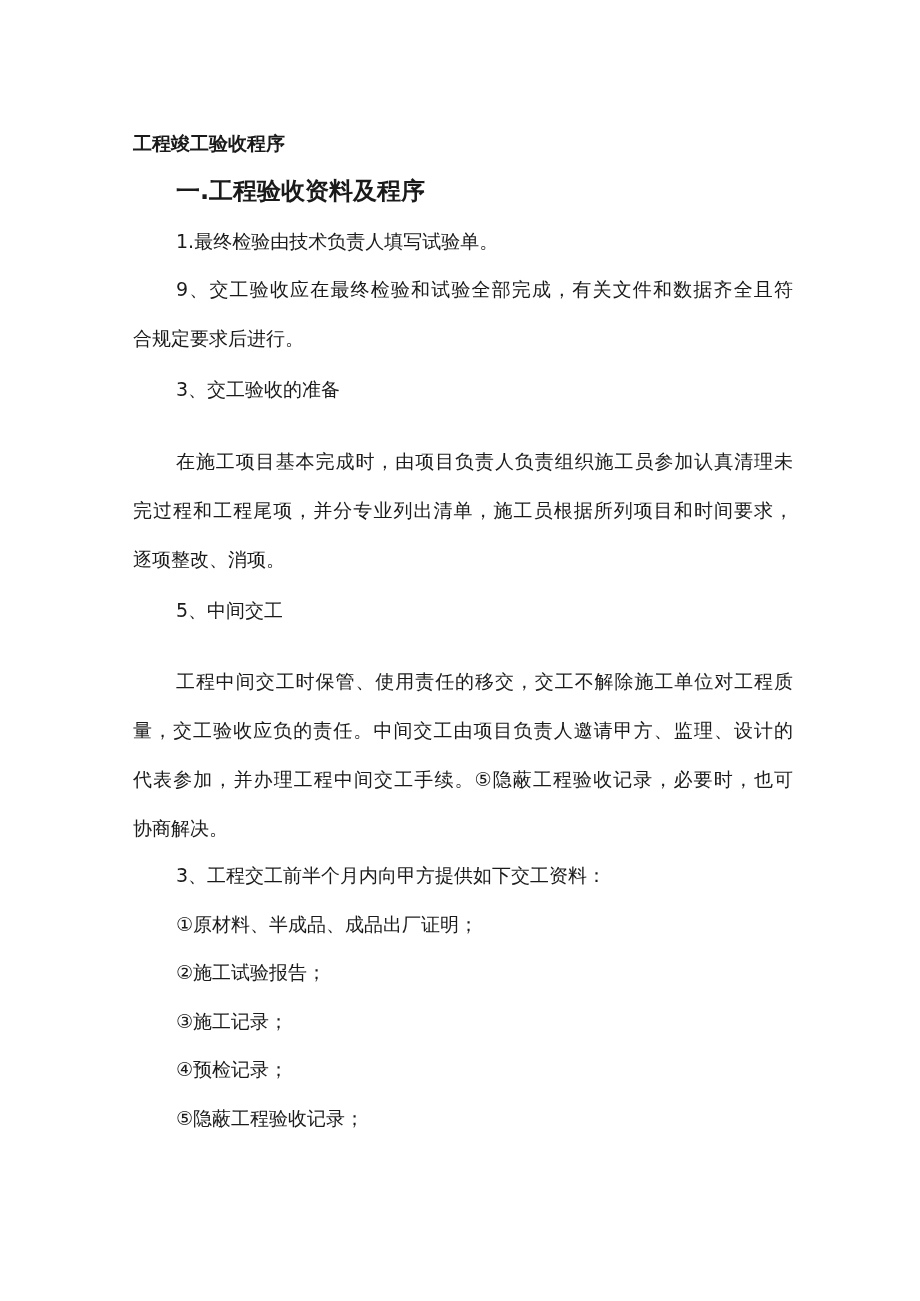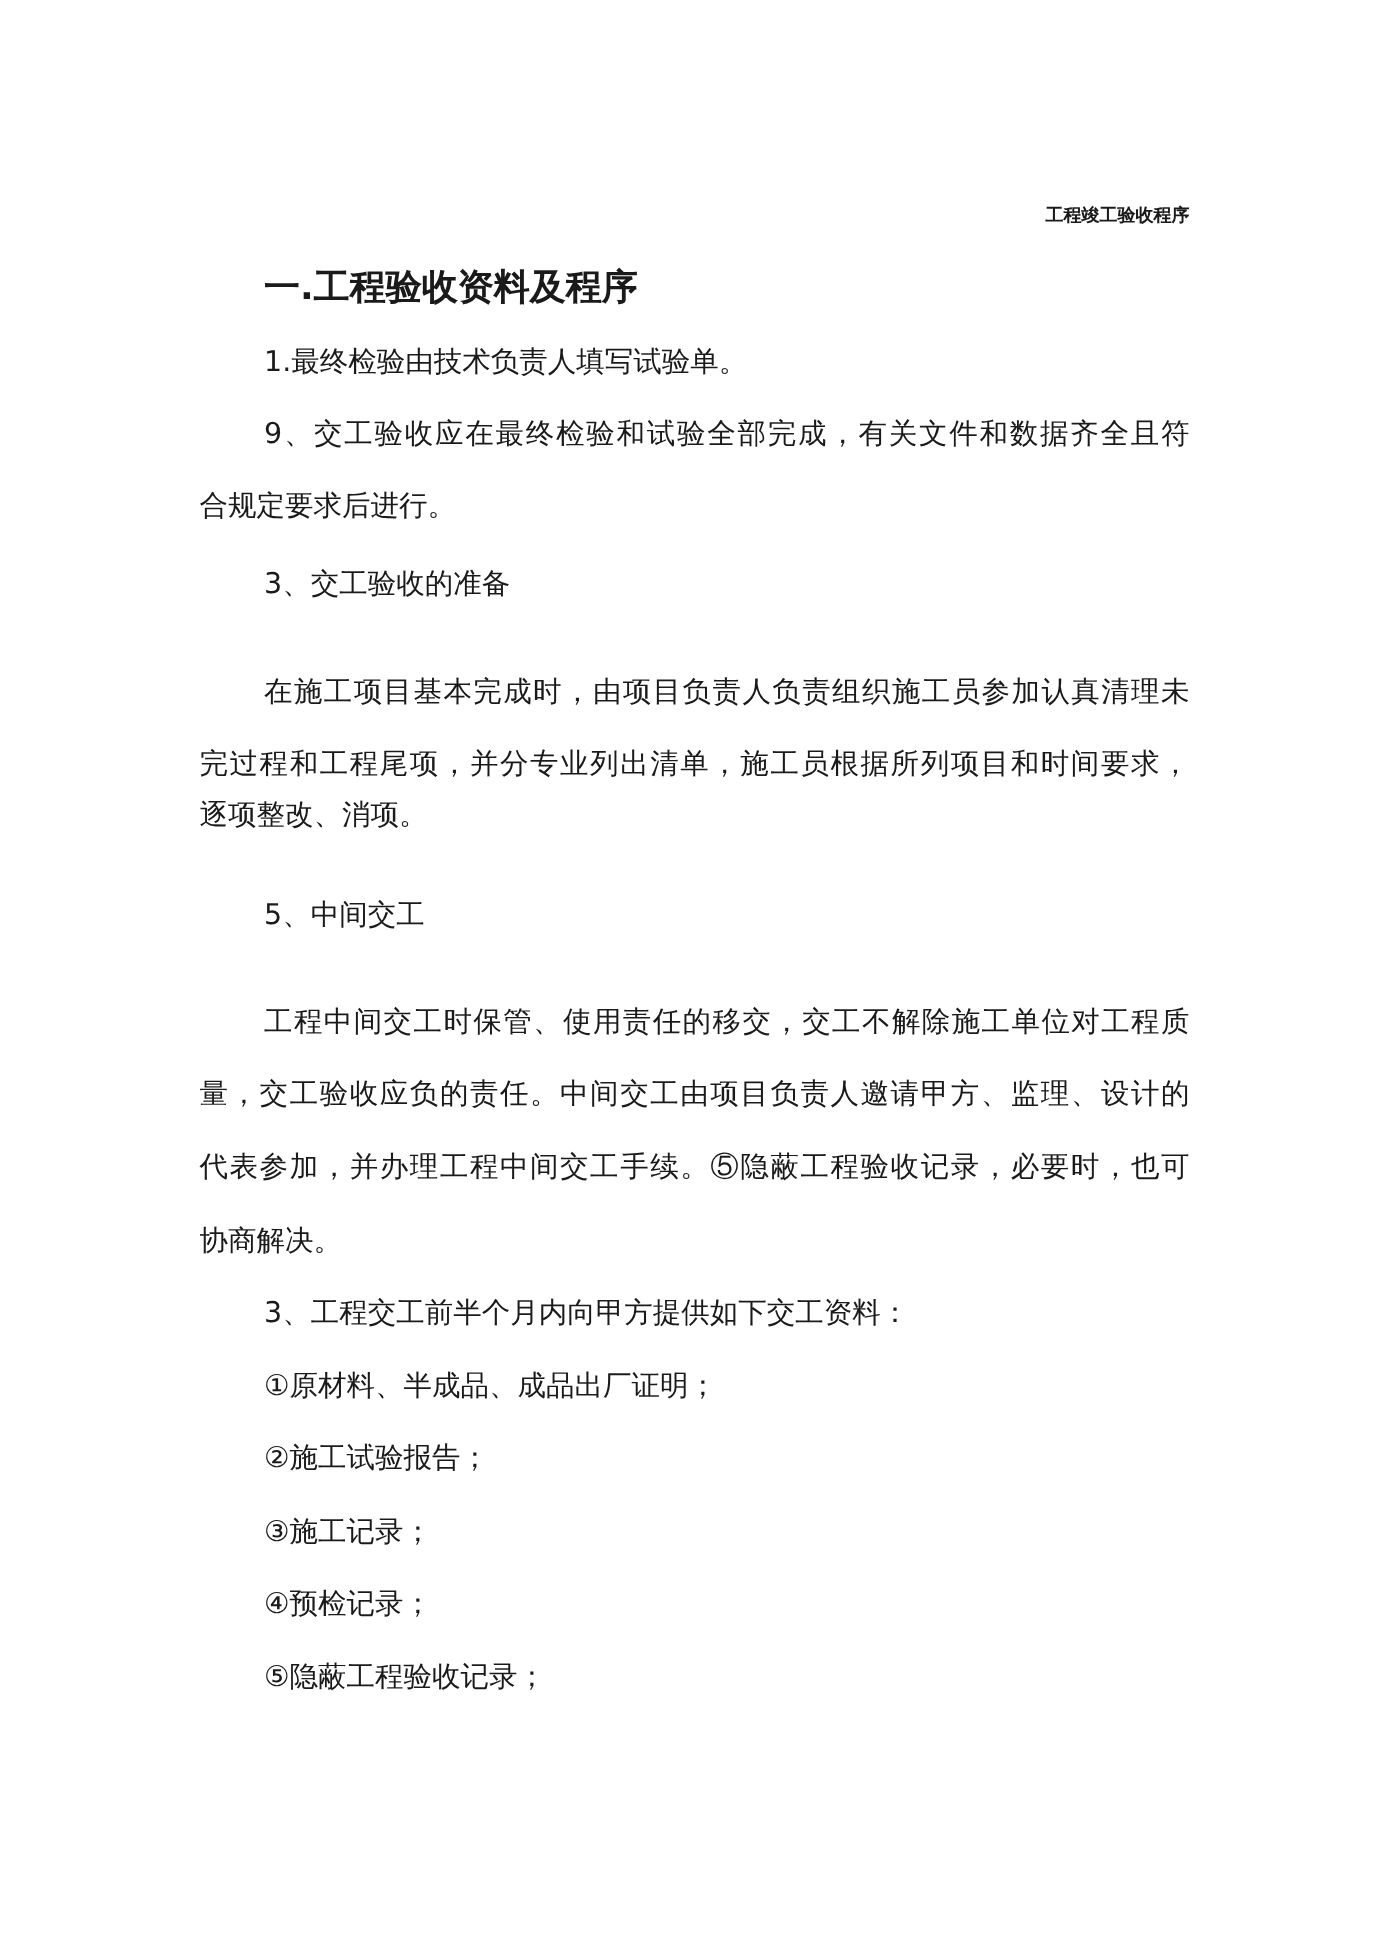--- a/index.html
+++ b/index.html
@@ -19,42 +19,42 @@
       position: absolute;
       left: 133px;
       top: 0;
       width: 660px;
     }
     .title {
       position: absolute;
       left: 0;
       width: 660px;
       top: 128px;
-      text-align: right;
-      font-size: 12px;
+      text-align: left;
+      font-size: 19px;
       font-weight: bold;
       line-height: 30px;
       letter-spacing: 0px;
     }
     .h1 {
       position: absolute;
       left: 43px;
       top: 176px;
       font-size: 24px;
       font-weight: bold;
       line-height: 30px;
     }
     .line {
       position: absolute;
       font-size: 19px;
       line-height: 28px;
       white-space: nowrap;
     }
     .indent { left: 43px; }
-    .flush { left: 0; font-family: Liberation Serif, serif; }
+    .flush { left: 0; }
     .justify {
       width: 660px;
       text-align: justify;
       text-align-last: justify;
     }
     .justify.indent { width: 617px; }
   </style>
 </head>
 <body>
 
@@ -64,21 +64,21 @@
 
   <div class="line indent" style="top:227px">1.最终检验由技术负责人填写试验单。</div>
 
   <div class="line indent justify" style="top:275px">9、交工验收应在最终检验和试验全部完成，有关文件和数据齐全且符</div>
   <div class="line flush" style="top:324px">合规定要求后进行。</div>
 
   <div class="line indent" style="top:375px">3、交工验收的准备</div>
 
   <div class="line indent justify" style="top:447px">在施工项目基本完成时，由项目负责人负责组织施工员参加认真清理未</div>
   <div class="line flush justify" style="top:496px">完过程和工程尾项，并分专业列出清单，施工员根据所列项目和时间要求，</div>
-  <div class="line flush" style="top:530px">逐项整改、消项。</div>
+  <div class="line flush" style="top:545px">逐项整改、消项。</div>
 
   <div class="line indent" style="top:596px">5、中间交工</div>
 
   <div class="line indent justify" style="top:667px">工程中间交工时保管、使用责任的移交，交工不解除施工单位对工程质</div>
   <div class="line flush justify" style="top:716px">量，交工验收应负的责任。中间交工由项目负责人邀请甲方、监理、设计的</div>
   <div class="line flush justify" style="top:765px">代表参加，并办理工程中间交工手续。⑤隐蔽工程验收记录，必要时，也可</div>
   <div class="line flush" style="top:814px">协商解决。</div>
 
   <div class="line indent" style="top:861px">3、工程交工前半个月内向甲方提供如下交工资料：</div>
 

